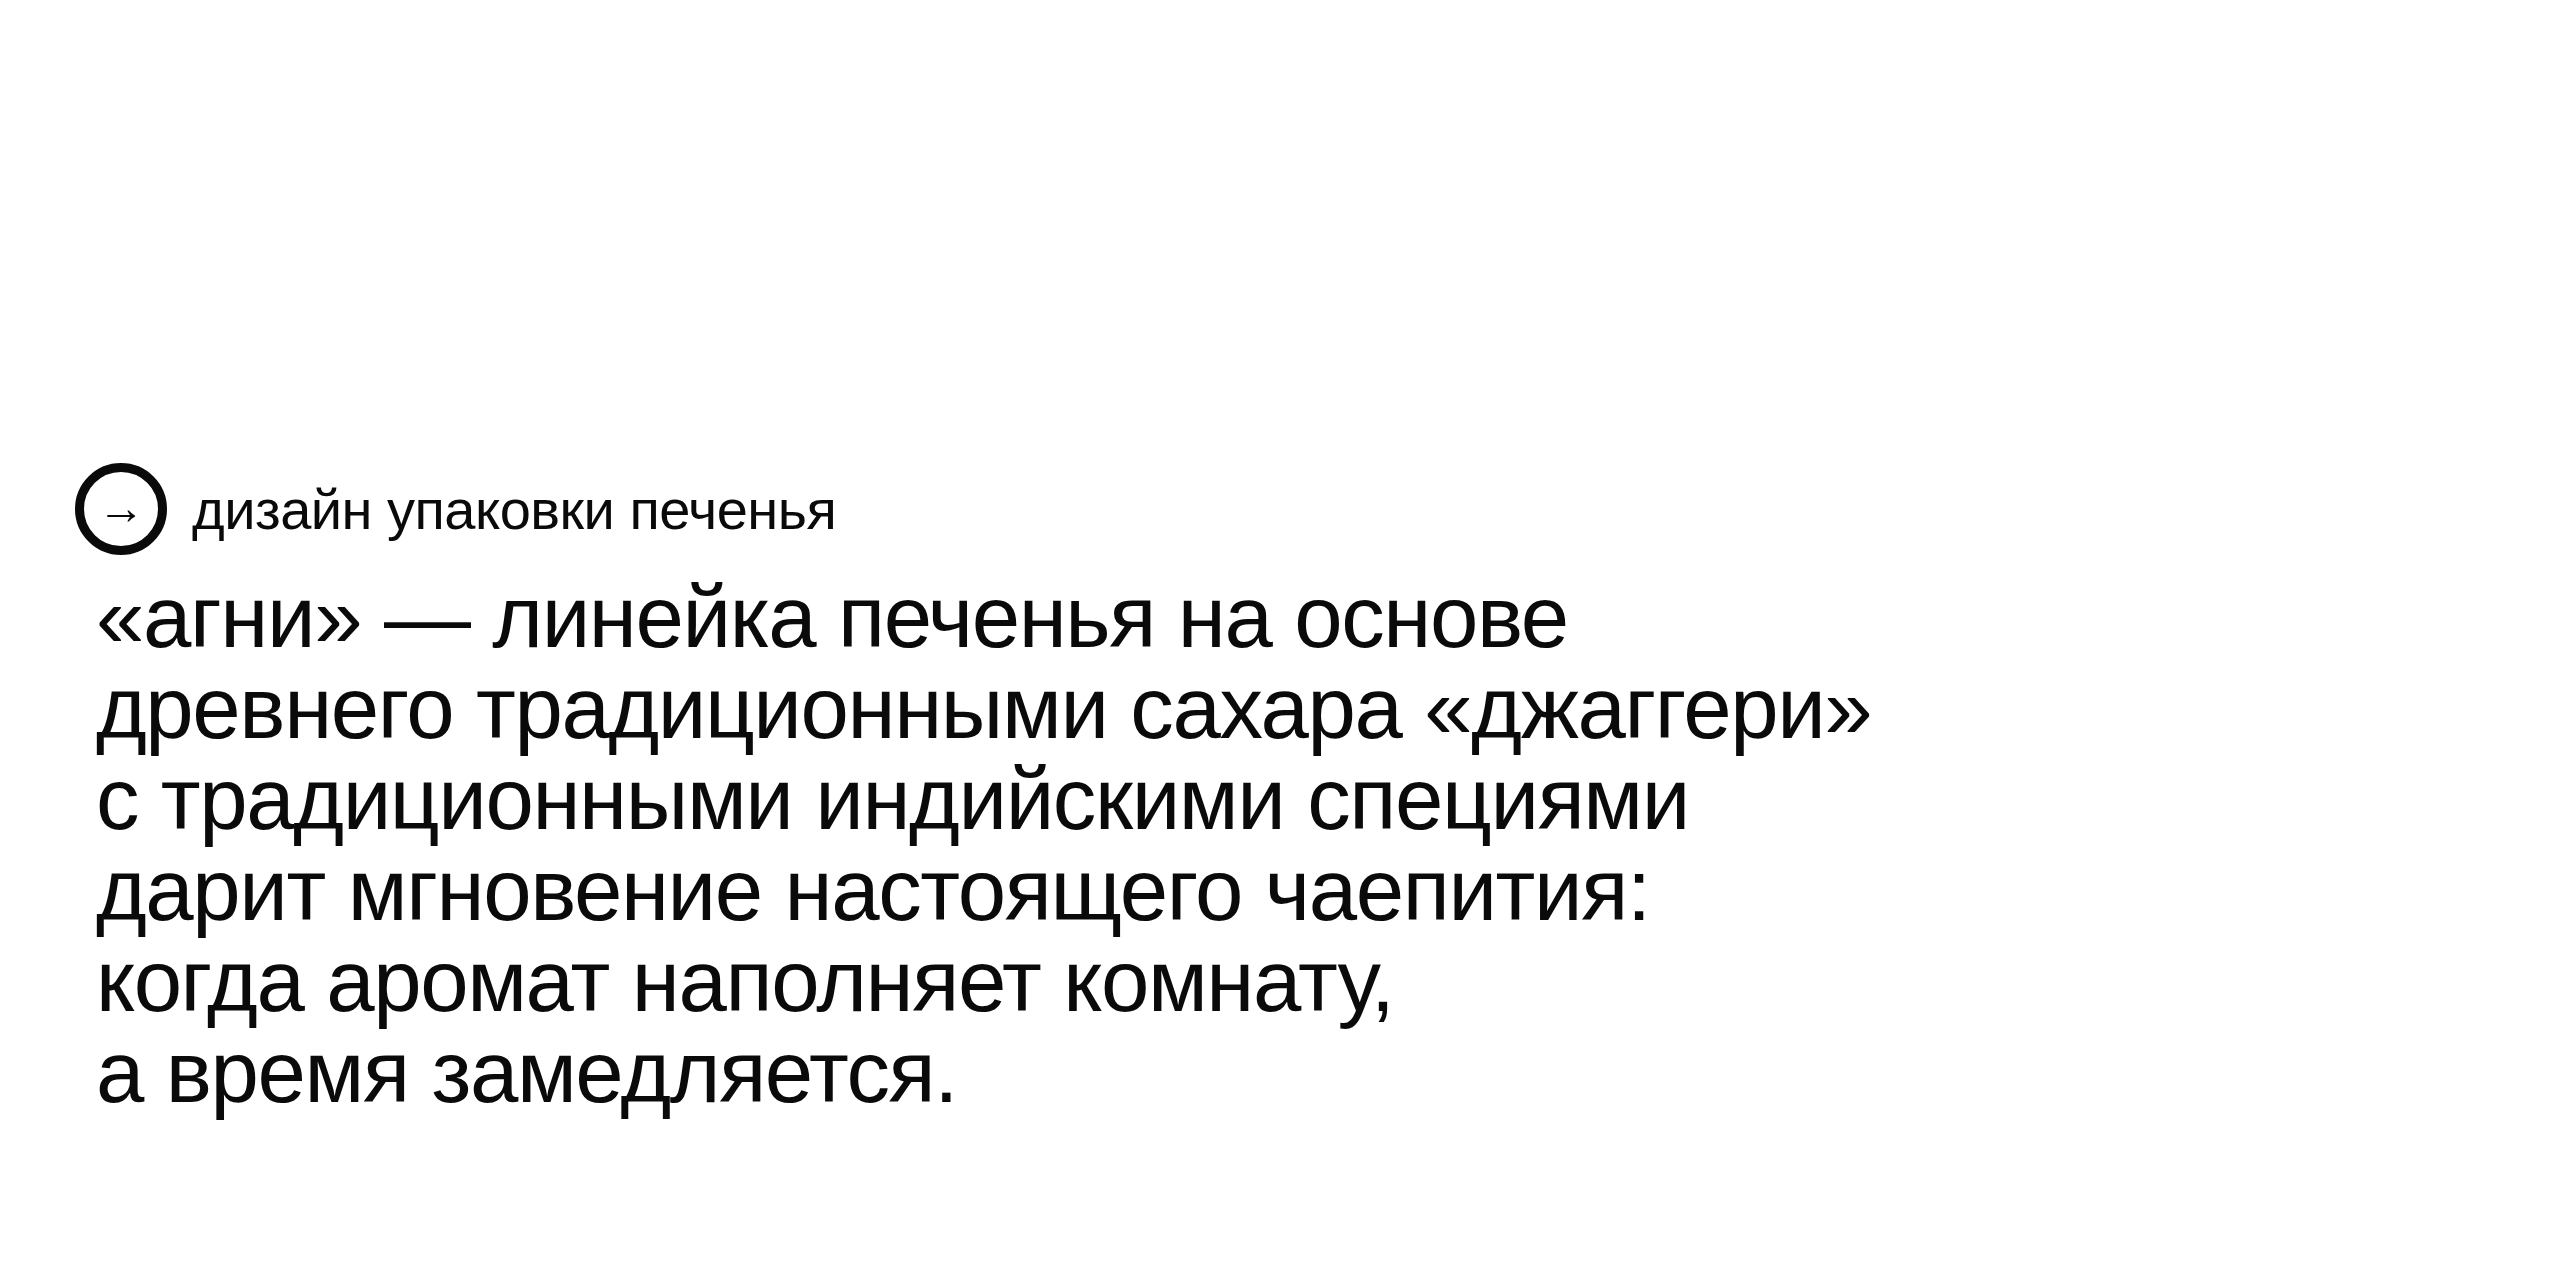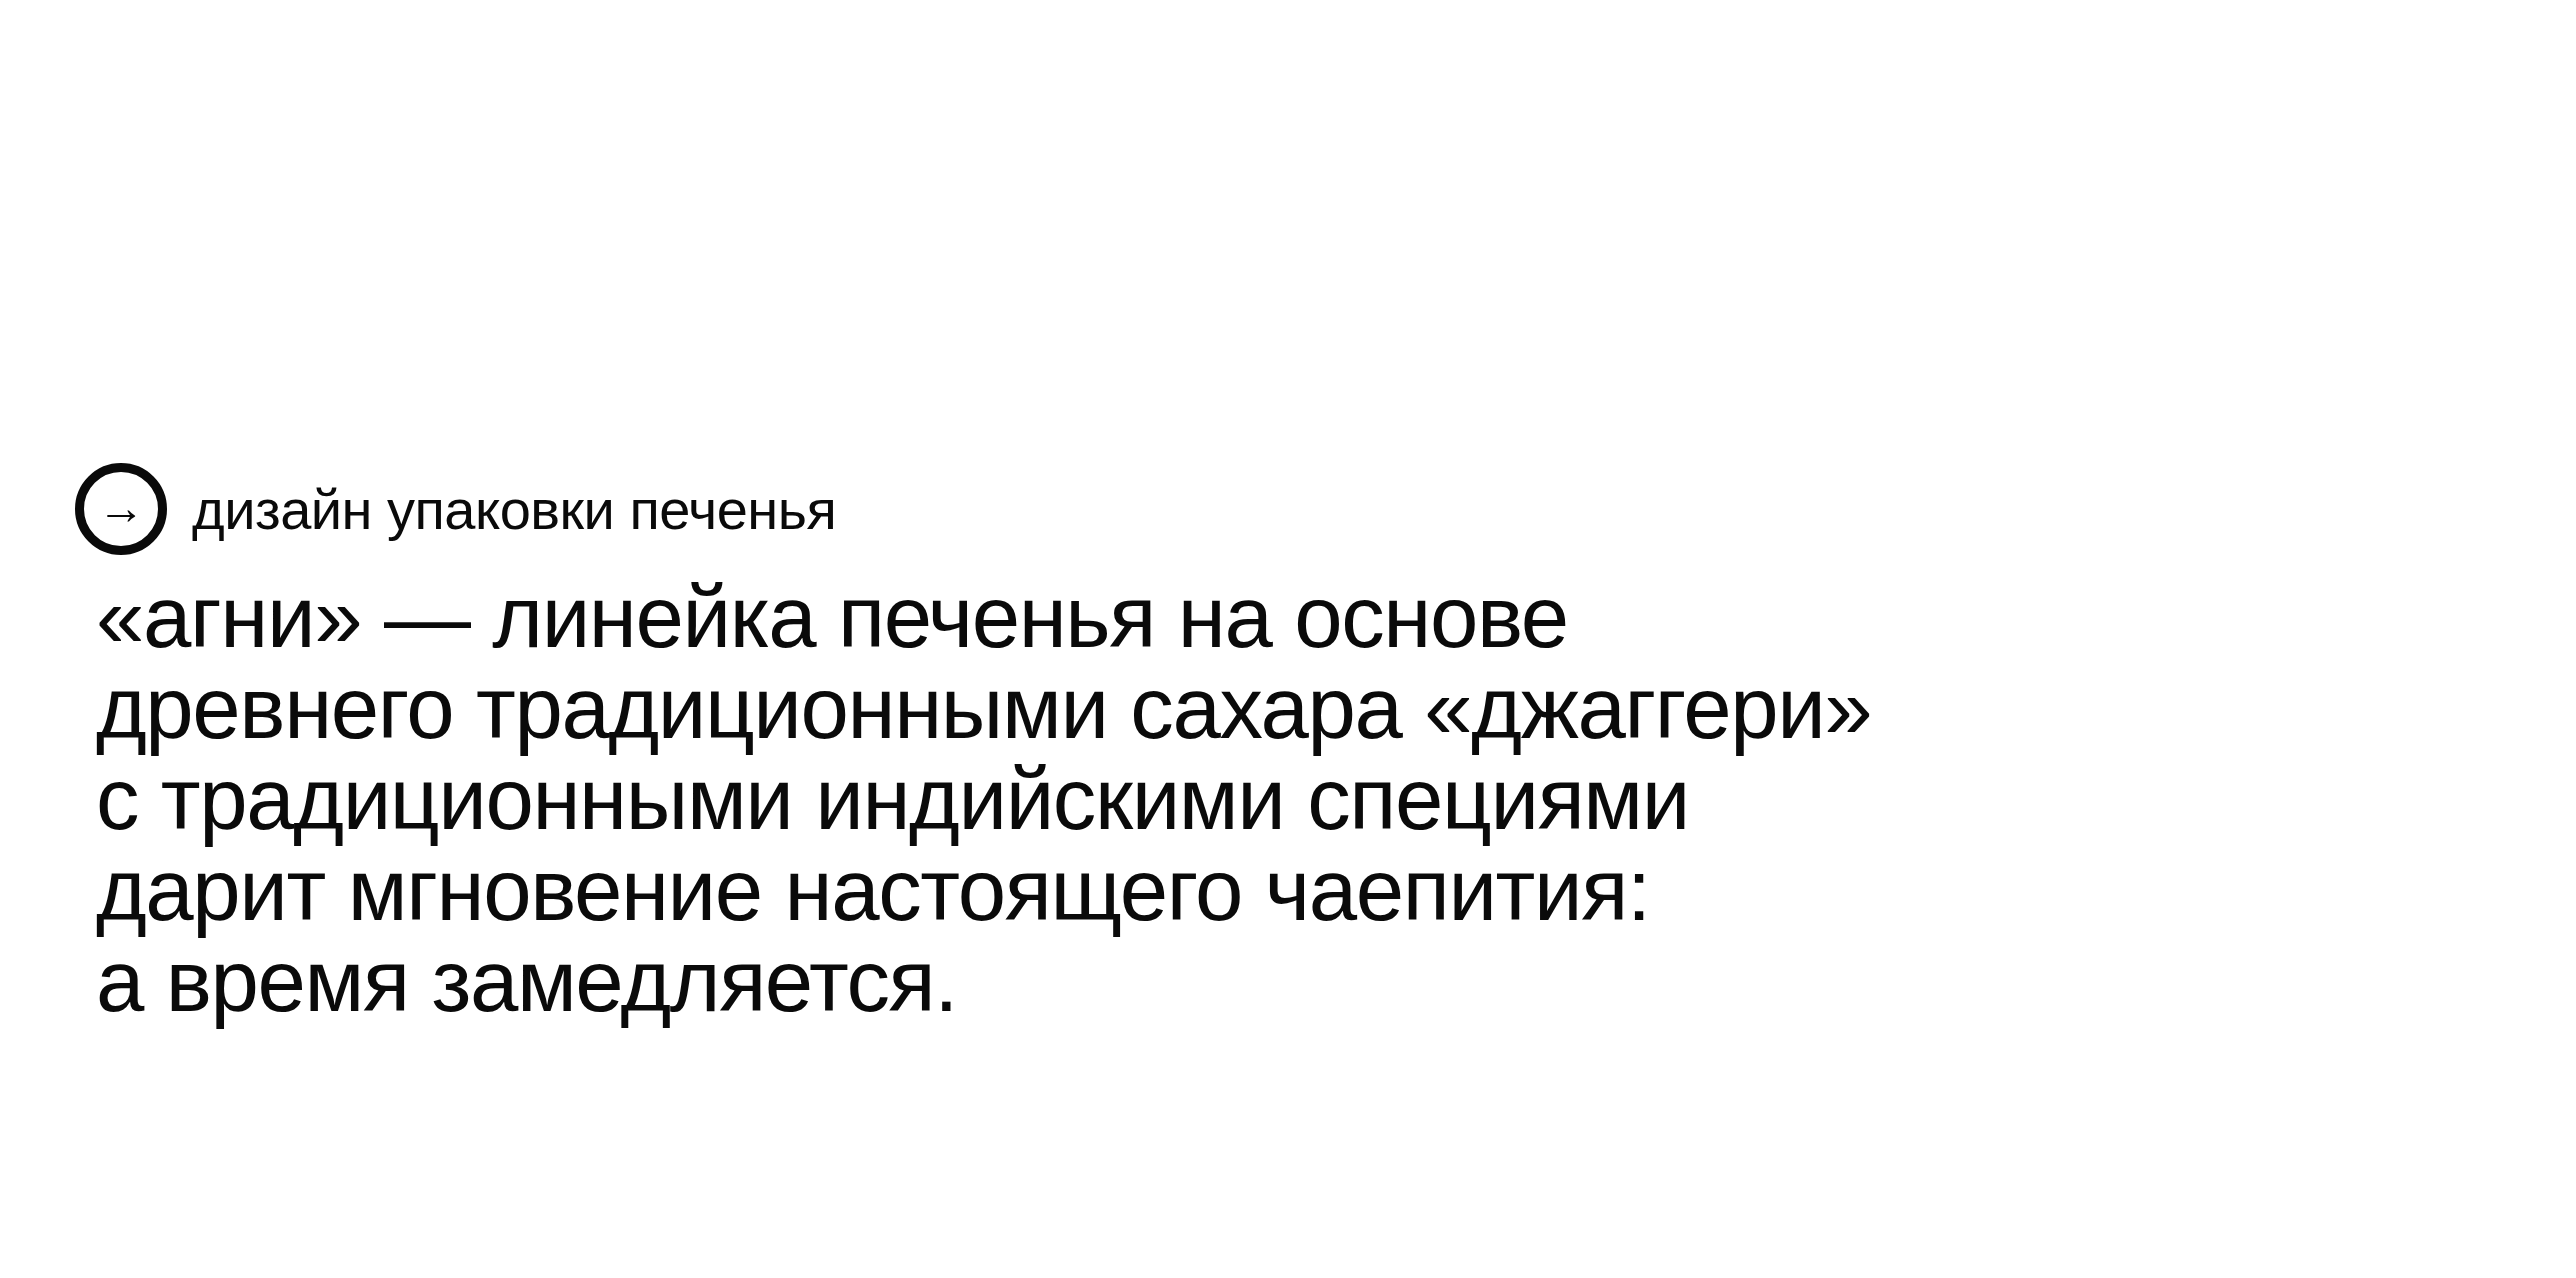--- a/index.html
+++ b/index.html
@@ -71,17 +71,18 @@
       <span class="arrow">→</span>
     </span>
     <span class="label">дизайн упаковки печенья</span>
   </div>
 
   <div class="intro">
     <div class="line">«агни» — линейка печенья на основе</div>
     <div class="line">древнего традиционными сахара «джаггери»</div>
     <div class="line">с традиционными индийскими специями</div>
     <div class="line">дарит мгновение настоящего чаепития:</div>
+    <div class="line">когда аромат наполняет комнату,</div>
     <div class="line">а время замедляется.</div>
   </div>
 
 </div>
 
 
 </body></html>

